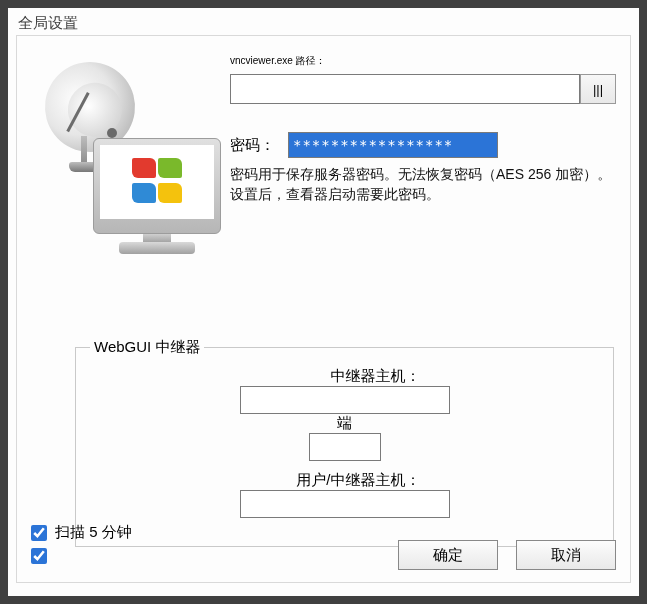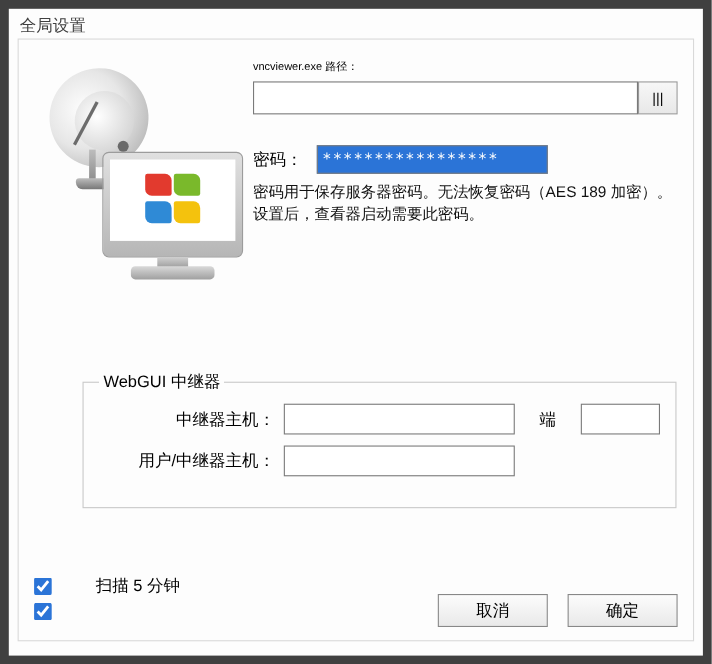--- a/index.html
+++ b/index.html
@@ -110,20 +110,21 @@
     margin-left: 44px;
   }
   fieldset.repeater legend {
     font-size: 15px;
     padding: 0 4px;
   }
   .rep-row {
     display: flex;
     align-items: center;
     margin-bottom: 10px;
+    flex-direction: column;
   }
   .rep-lbl {
     width: 168px;
     text-align: right;
     padding-right: 8px;
     font-size: 15px;
   }
   .rep-input {
     height: 28px;
     border: 1px solid #7a7a7a;
@@ -144,21 +145,20 @@
     position: absolute;
     left: 14px;
     right: 14px;
     bottom: 12px;
   }
   .chk-row {
     display: flex;
     align-items: center;
     margin-bottom: 6px;
     font-size: 15px;
-    gap: 32px;
   }
   .chk-row input[type=checkbox] {
     width: 16px;
     height: 16px;
     margin: 0 8px 0 0;
     accent-color: #2b74d7;
   }
   .buttons {
     position: absolute;
     right: 0;
@@ -300,21 +300,21 @@
         <div class="label1">vncviewer.exe 路径：</div>
         <div class="path-row">
           <input type="text" class="path-input" value="" style="">
           <button class="browse-btn">|||</button>
         </div>
 
         <div class="pwd-row">
           <div class="pwd-label">密码：</div>
           <input type="text" class="pwd-input" value="*****************" style="">
         </div>
-        <div class="hint">密码用于保存服务器密码。无法恢复密码（AES 189 加密）。 设置后，查看器启动需要此密码。</div>
+        <div class="hint">密码用于保存服务器密码。无法恢复密码（AES 256 加密）。 设置后，查看器启动需要此密码。</div>
       </div>
     </div>
 
     <fieldset class="repeater">
       <legend>WebGUI 中继器</legend>
       <div class="rep-row">
         <div class="rep-lbl">中继器主机：</div>
         <input class="rep-input host" type="text" value="" style="">
         <div class="port-lbl">端</div>
         <input class="rep-input port" type="text" value="" style="">
@@ -327,19 +327,19 @@
 
     <div class="bottom">
       <label class="chk-row">
         <input type="checkbox" checked="" style="">
         <span>扫描 5 分钟</span>
       </label>
       <label class="chk-row">
         <input type="checkbox" checked="" style="">
       </label>
       <div class="buttons">
+        <button class="btn">确定</button>
         <button class="btn">取消</button>
-        <button class="btn">确定</button>
       </div>
     </div>
 
   </div>
 </div>
 
 </body></html>

